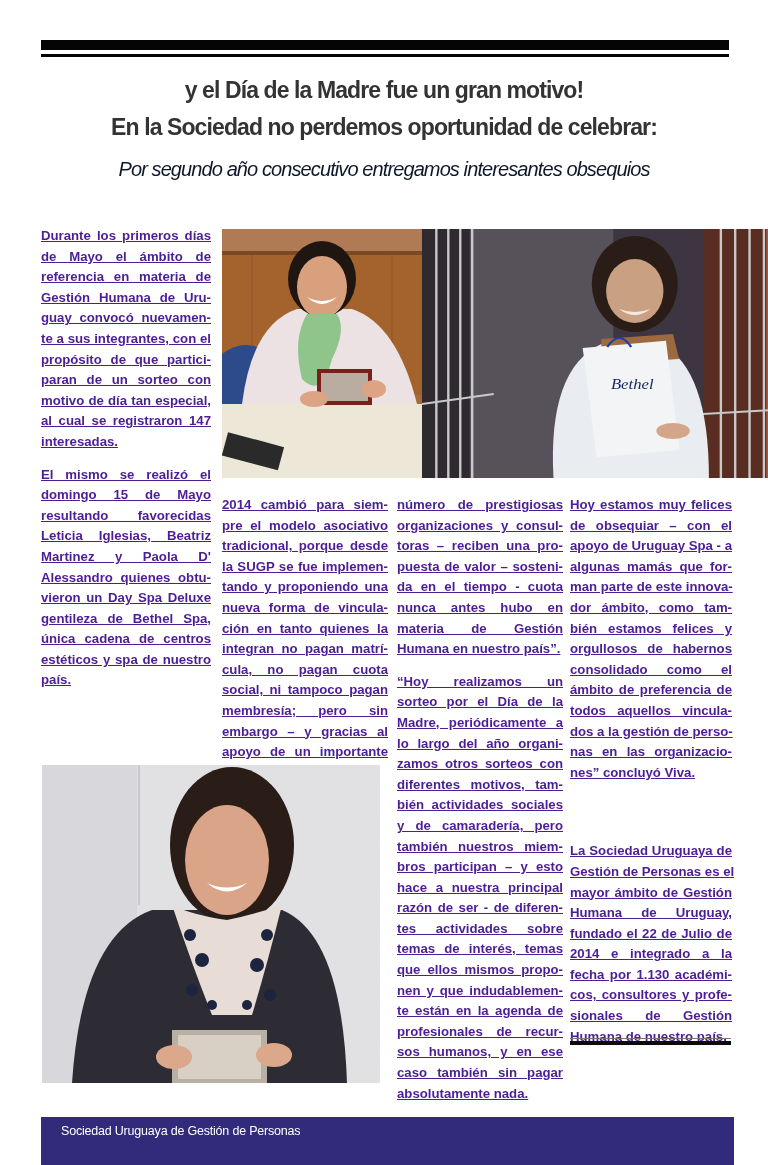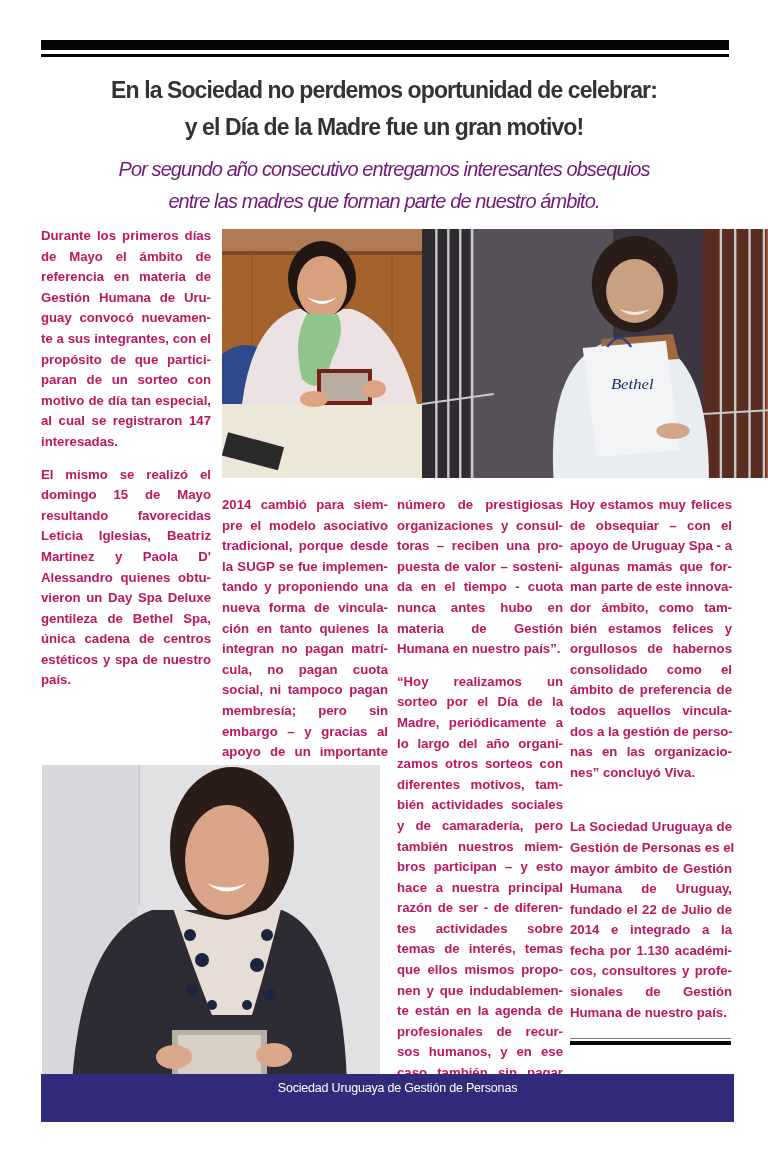--- a/index.html
+++ b/index.html
@@ -10,59 +10,58 @@
   .bar-thin  { position: absolute; left: 41px; top: 54px; width: 688px; height: 3px;  background: #050505; }
 
   .headline {
     position: absolute; left: 0; top: 72px; width: 768px; text-align: center;
     font-family: "Liberation Sans", sans-serif; font-weight: bold; font-size: 23px;
     line-height: 37px; color: #333333; letter-spacing: -0.9px;
   }
   .subhead {
     position: absolute; left: 0; top: 153px; width: 768px; text-align: center;
     font-family: "Liberation Sans", sans-serif; font-style: italic; font-size: 20px;
-    line-height: 32px; color: #701a75; letter-spacing: -0.9px;
+    line-height: 32px; color: #0f172a; letter-spacing: -0.9px;
   }
 
   .col {
     position: absolute; font-weight: bold; font-size: 13.2px; line-height: 20.6px;
-    color: #be185d; text-align: justify; text-align-last: justify;
+    color: #4c1d95; text-align: justify; text-align-last: justify; text-decoration: underline;
   }
   .col p { margin-bottom: 12px; }
   .col .line { display: block; text-align: justify; text-align-last: justify; white-space: nowrap; }
   .col .line.end { text-align-last: left; }
 
   .photo { position: absolute; overflow: hidden; }
   .photo svg { width: 100%; height: 100%; display: block; }
 
   .divider-thick { position: absolute; left: 570px; top: 1041px; width: 161px; height: 4px; background: #0a0a0a; }
   .divider-thin  { position: absolute; left: 570px; top: 1038px; width: 161px; height: 1px; background: #777; }
 
   .footer {
-    position: absolute; left: 41px; top: 1074px; width: 693px; height: 48px;
-    background: #322b7c; color: #ffffff; text-align: center;
+    position: absolute; left: 41px; top: 1117px; width: 693px; height: 48px;
+    background: #322b7c; color: #ffffff; text-align: left;
     font-family: "Liberation Sans", sans-serif; font-size: 12.5px; line-height: 17px; padding-top: 6px;
     letter-spacing: -0.2px;
     padding-left: 20px;
   }
 </style>
 </head>
 <body>
 
 <div class="bar-thick"></div>
 <div class="bar-thin"></div>
 
 <div class="headline">
+  <div>y el Día de la Madre fue un gran motivo!</div>
   <div>En la Sociedad no perdemos oportunidad de celebrar:</div>
-  <div>y el Día de la Madre fue un gran motivo!</div>
 </div>
 
 <div class="subhead">
   <div>Por segundo año consecutivo entregamos interesantes obsequios</div>
-  <div>entre las madres que forman parte de nuestro ámbito.</div>
 </div>
 
 <div class="col" style="left:41px; top:226px; width:170px;">
   <p>
       <span class="line">Durante los primeros días</span>
       <span class="line">de Mayo el ámbito de</span>
       <span class="line">referencia en materia de</span>
       <span class="line">Gestión Humana de Uru-</span>
       <span class="line">guay convocó nuevamen-</span>
       <span class="line">te a sus integrantes, con el</span>
@@ -135,21 +134,21 @@
       <span class="line">nen y que indudablemen-</span>
       <span class="line">te están en la agenda de</span>
       <span class="line">profesionales de recur-</span>
       <span class="line">sos humanos, y en ese</span>
       <span class="line">caso también sin pagar</span>
       <span class="line end">absolutamente nada.</span>
     </p>
 </div>
 
 <div class="col" style="left:570px; top:495px; width:162px;">
-  <p style="margin-bottom:34px;">
+  <p style="margin-bottom:58px;">
       <span class="line">Hoy estamos muy felices</span>
       <span class="line">de obsequiar – con el</span>
       <span class="line">apoyo de Uruguay Spa - a</span>
       <span class="line">algunas mamás que for-</span>
       <span class="line">man parte de este innova-</span>
       <span class="line">dor ámbito, como tam-</span>
       <span class="line">bién estamos felices y</span>
       <span class="line">orgullosos de habernos</span>
       <span class="line">consolidado como el</span>
       <span class="line">ámbito de preferencia de</span>

